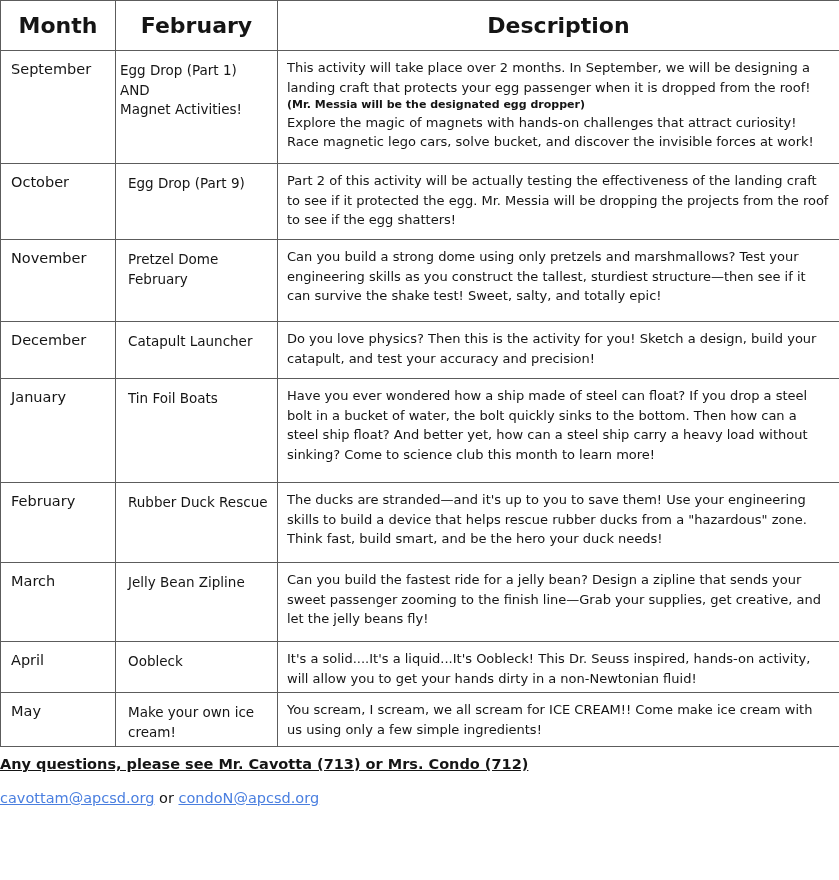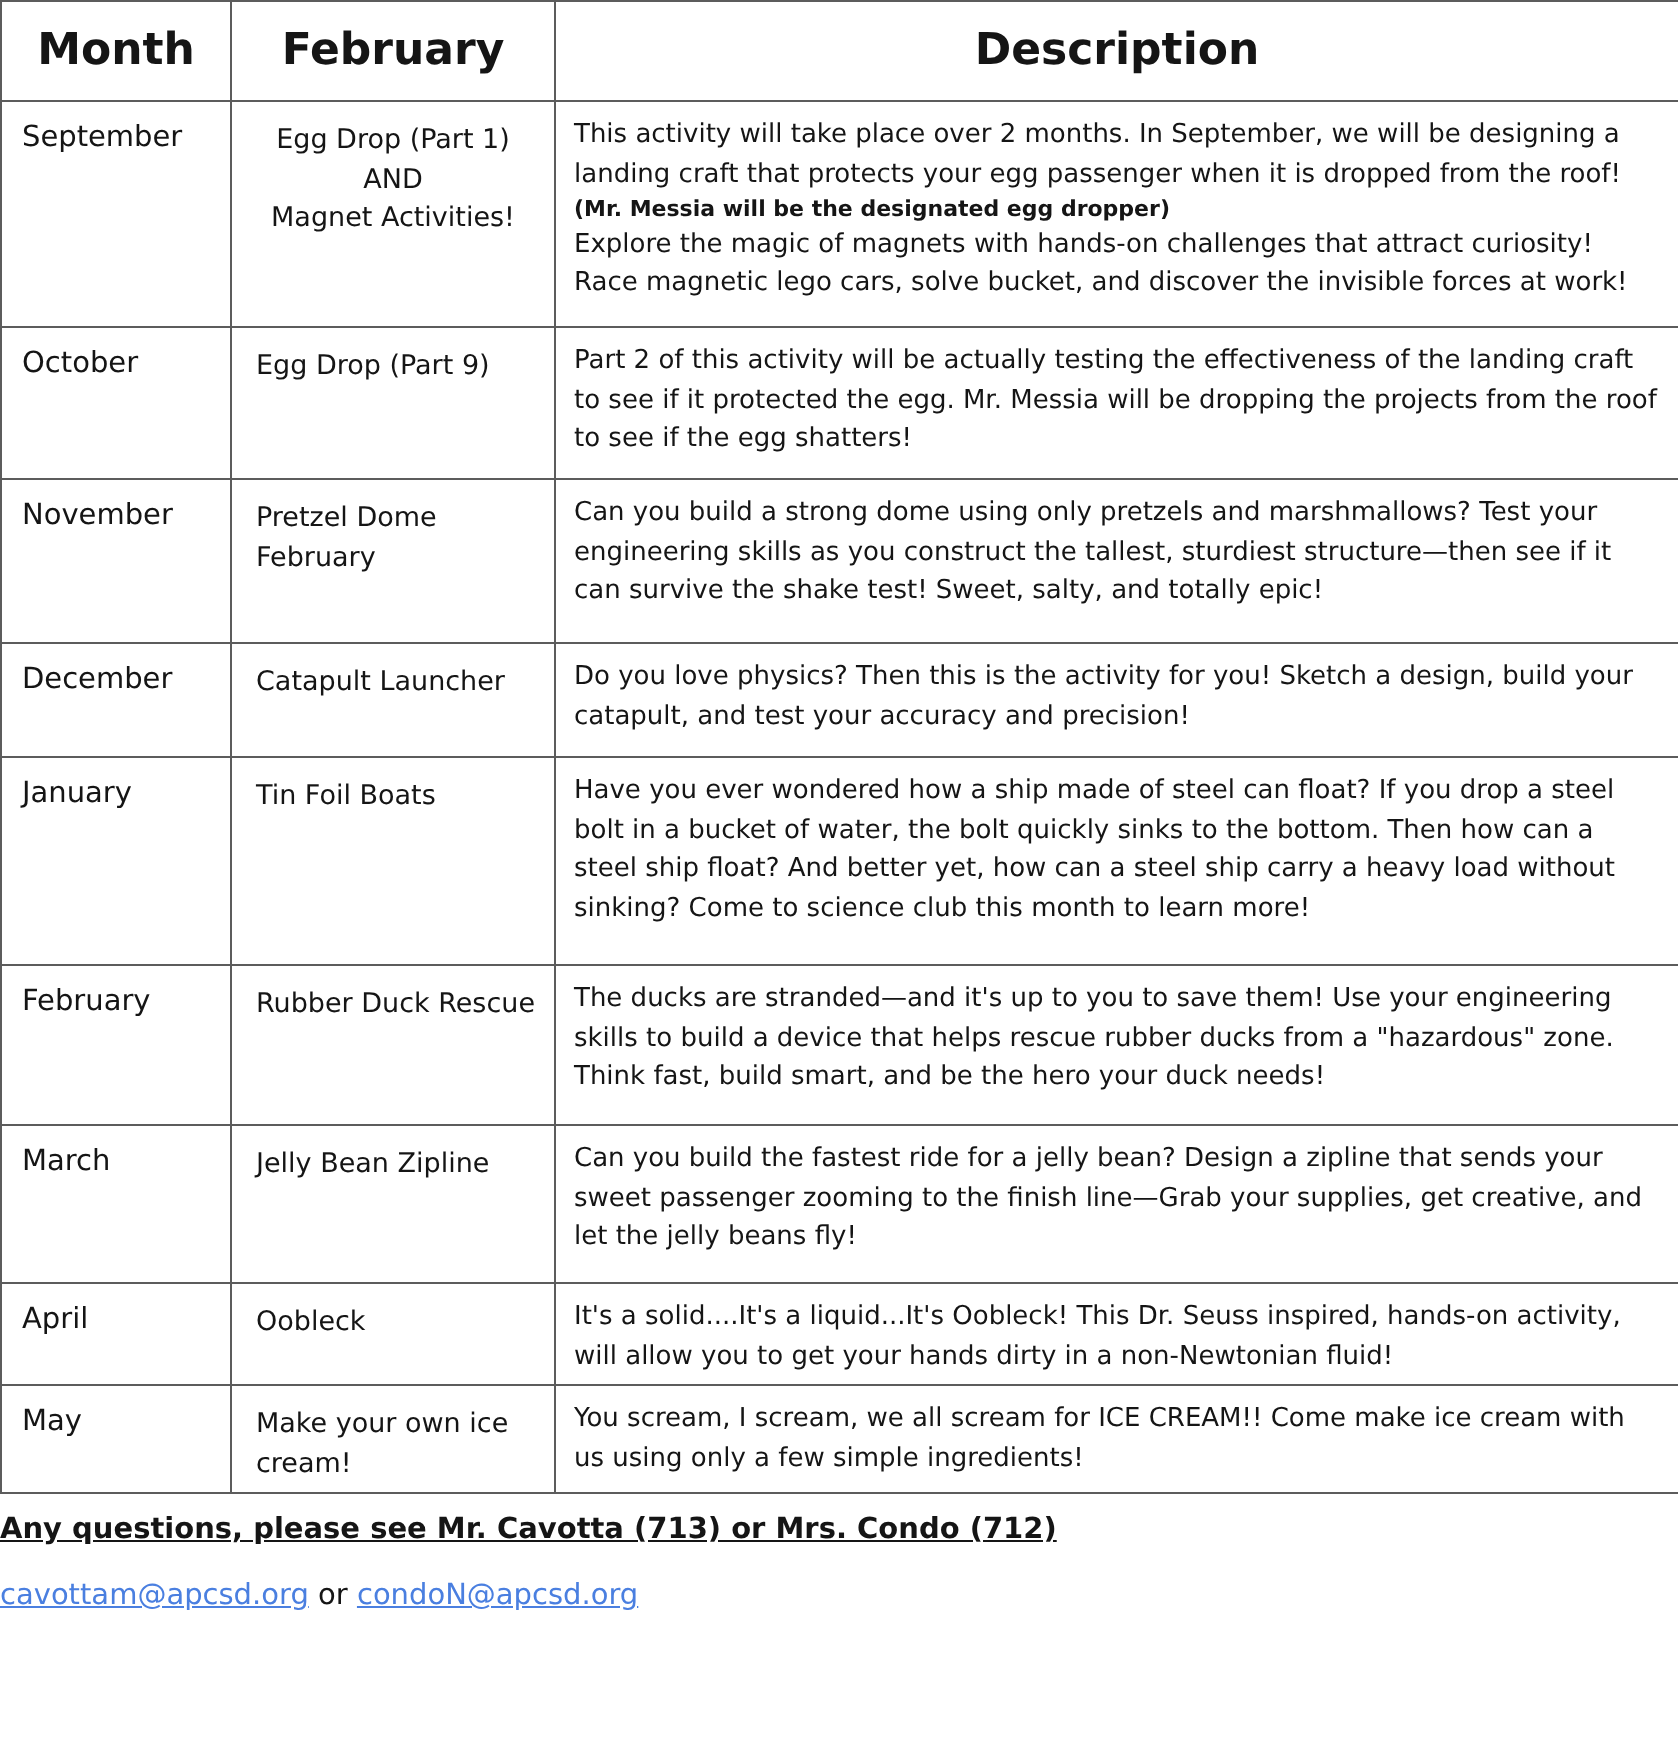--- a/index.html
+++ b/index.html
@@ -40,21 +40,21 @@
   }
   td.month{
     font-size:14.5px;
     padding:10px 4px 4px 10px;
   }
   td.activity{
     font-size:13.5px;
     line-height:1.45;
     padding:10px 6px 4px 12px;
   }
-  td.activity.centered{text-align:center;padding-left:4px;padding-right:4px;}
+  td.activity.centered{text-align:left;padding-left:4px;padding-right:4px;}
   td.desc{
     font-size:13px;
     line-height:1.5;
     padding:7px 8px 4px 9px;
   }
   .multiline{white-space:pre-line;}
   .small-note{
     font-size:11px;
     line-height:1.45;
     display:block;

